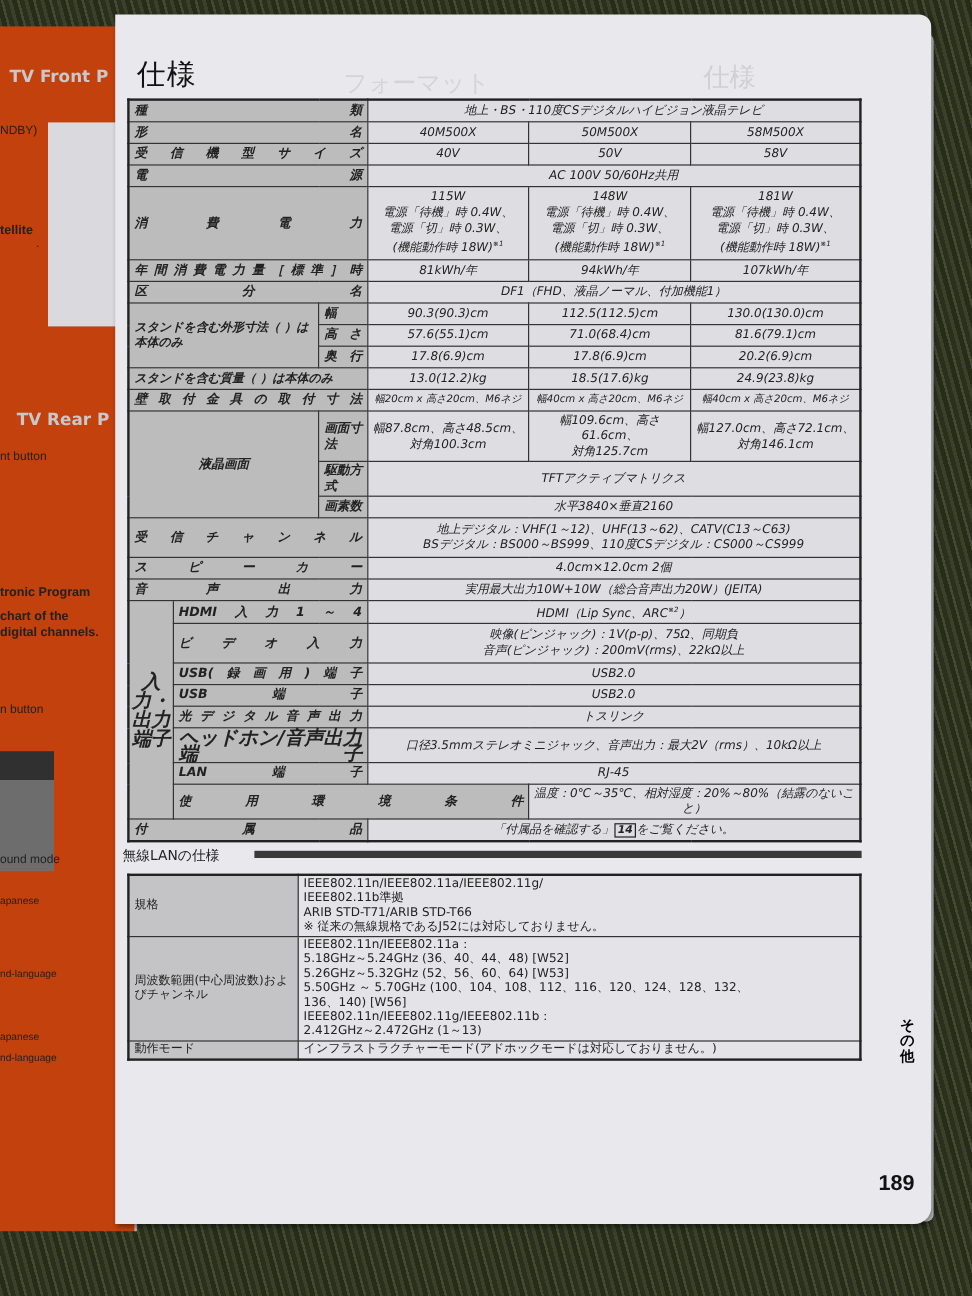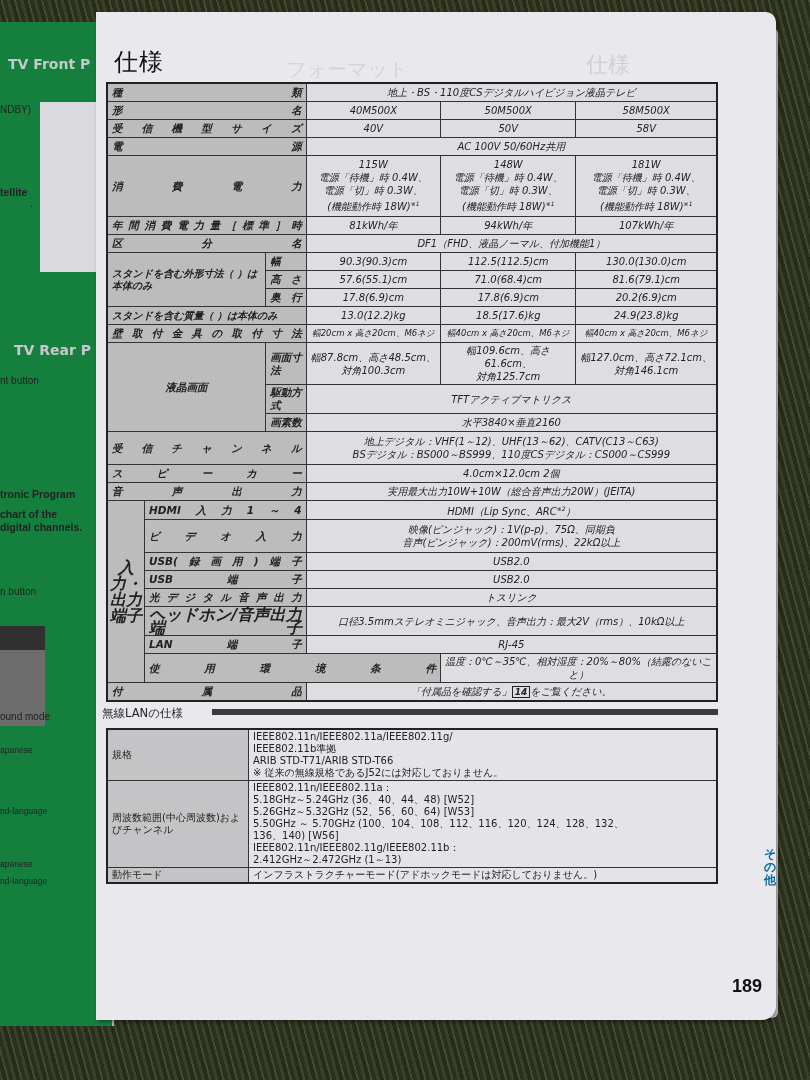--- a/index.html
+++ b/index.html
@@ -1,20 +1,20 @@
 <!DOCTYPE html>
 <html><head>
 <meta charset="utf-8">
 <style>
   html,body{margin:0;padding:0;}
   body{width:810px;height:1080px;overflow:hidden;position:relative;
     background:#2e3320;
     background-image:repeating-linear-gradient(75deg,#3a4128 0 3px,#262b1a 3px 7px,#434a30 7px 9px,#2b301e 9px 13px);
     font-family:"DejaVu Sans",sans-serif;color:#222;}
-  .left-page{position:absolute;left:0;top:22px;width:112px;height:1004px;background:#15803d;
+  .left-page{position:absolute;left:0;top:22px;width:112px;height:1004px;background:#c2410c;
     border-right:2px solid #b9b9bd;overflow:hidden;}
   .left-page .lp{position:absolute;left:0;font-size:10px;color:#222;white-space:nowrap;font-family:"Liberation Sans",sans-serif;}
   .left-page .lp.bold{font-weight:bold;font-size:10.5px;}
   .left-page .ghost{position:absolute;color:#c8c8cc;font-size:14px;font-weight:bold;white-space:nowrap;}
   .left-page .thumb{position:absolute;left:0;top:604px;width:45px;height:100px;background:#6d6d6d;}
   .left-page .thumb .bar{position:absolute;left:0;top:0;width:45px;height:24px;background:#303030;}
   .left-page .shade{position:absolute;left:40px;top:80px;width:60px;height:170px;background:#dadade;}
   .right-page{position:absolute;left:96px;top:12px;width:680px;height:1008px;background:#e9e9ed;
     border-radius:0 10px 14px 0;box-shadow:2px 2px 4px rgba(0,0,0,.4);}
   .edge{position:absolute;left:770px;top:28px;width:8px;height:990px;background:#d6d6da;border-radius:0 6px 6px 0;}
@@ -30,21 +30,21 @@
   .spec td.vert{background:#bcbcbc;font-weight:bold;width:12px;font-size:16px;line-height:16px;}
   .spec{border:2px solid #222;}
   .notes{position:absolute;left:10px;top:648px;font-size:8.5px;line-height:12px;color:#333;}
   .wl-head{position:absolute;left:6px;top:694px;width:616px;height:14px;}
   .wl-head .t{position:absolute;left:0;top:0;font-size:11.5px;font-weight:normal;background:#e9e9ed;padding-right:4px;}
   .wl-head .line{position:absolute;left:110px;top:3px;right:0;height:6px;background:#3a3a3a;}
   .wlan{position:absolute;left:10px;top:716px;width:612px;font-size:10px;border:2px solid #222;}
   .wlan td{border:1px solid #333;padding:1px 4px;line-height:12px;vertical-align:middle;text-align:left;}
   .wlan td.k{background:#c4c4c6;width:132px;}
   .wlan td.v{background:#e4e4e8;margin-top:12px;}
-  .side-tab{position:absolute;left:654px;top:836px;width:14px;font-size:12px;font-weight:bold;line-height:13px;color:#0369a1;margin-left:14px;}
+  .side-tab{position:absolute;left:654px;top:836px;width:14px;font-size:12px;font-weight:bold;line-height:13px;color:#000000;}
   .pageno{position:absolute;left:636px;top:964px;font-size:18px;font-weight:bold;font-family:"Liberation Sans",sans-serif;color:#111;}
   .ref{display:inline-block;border:1px solid #222;font-weight:bold;padding:0 2px;font-size:9px;line-height:10px;}
   sup{font-size:6px;}
 </style>
 </head>
 <body>
 
 <div class="left-page">
   <div class="shade"></div>
   <div class="ghost" style="left:8px;top:34px;">TV Front P</div>

